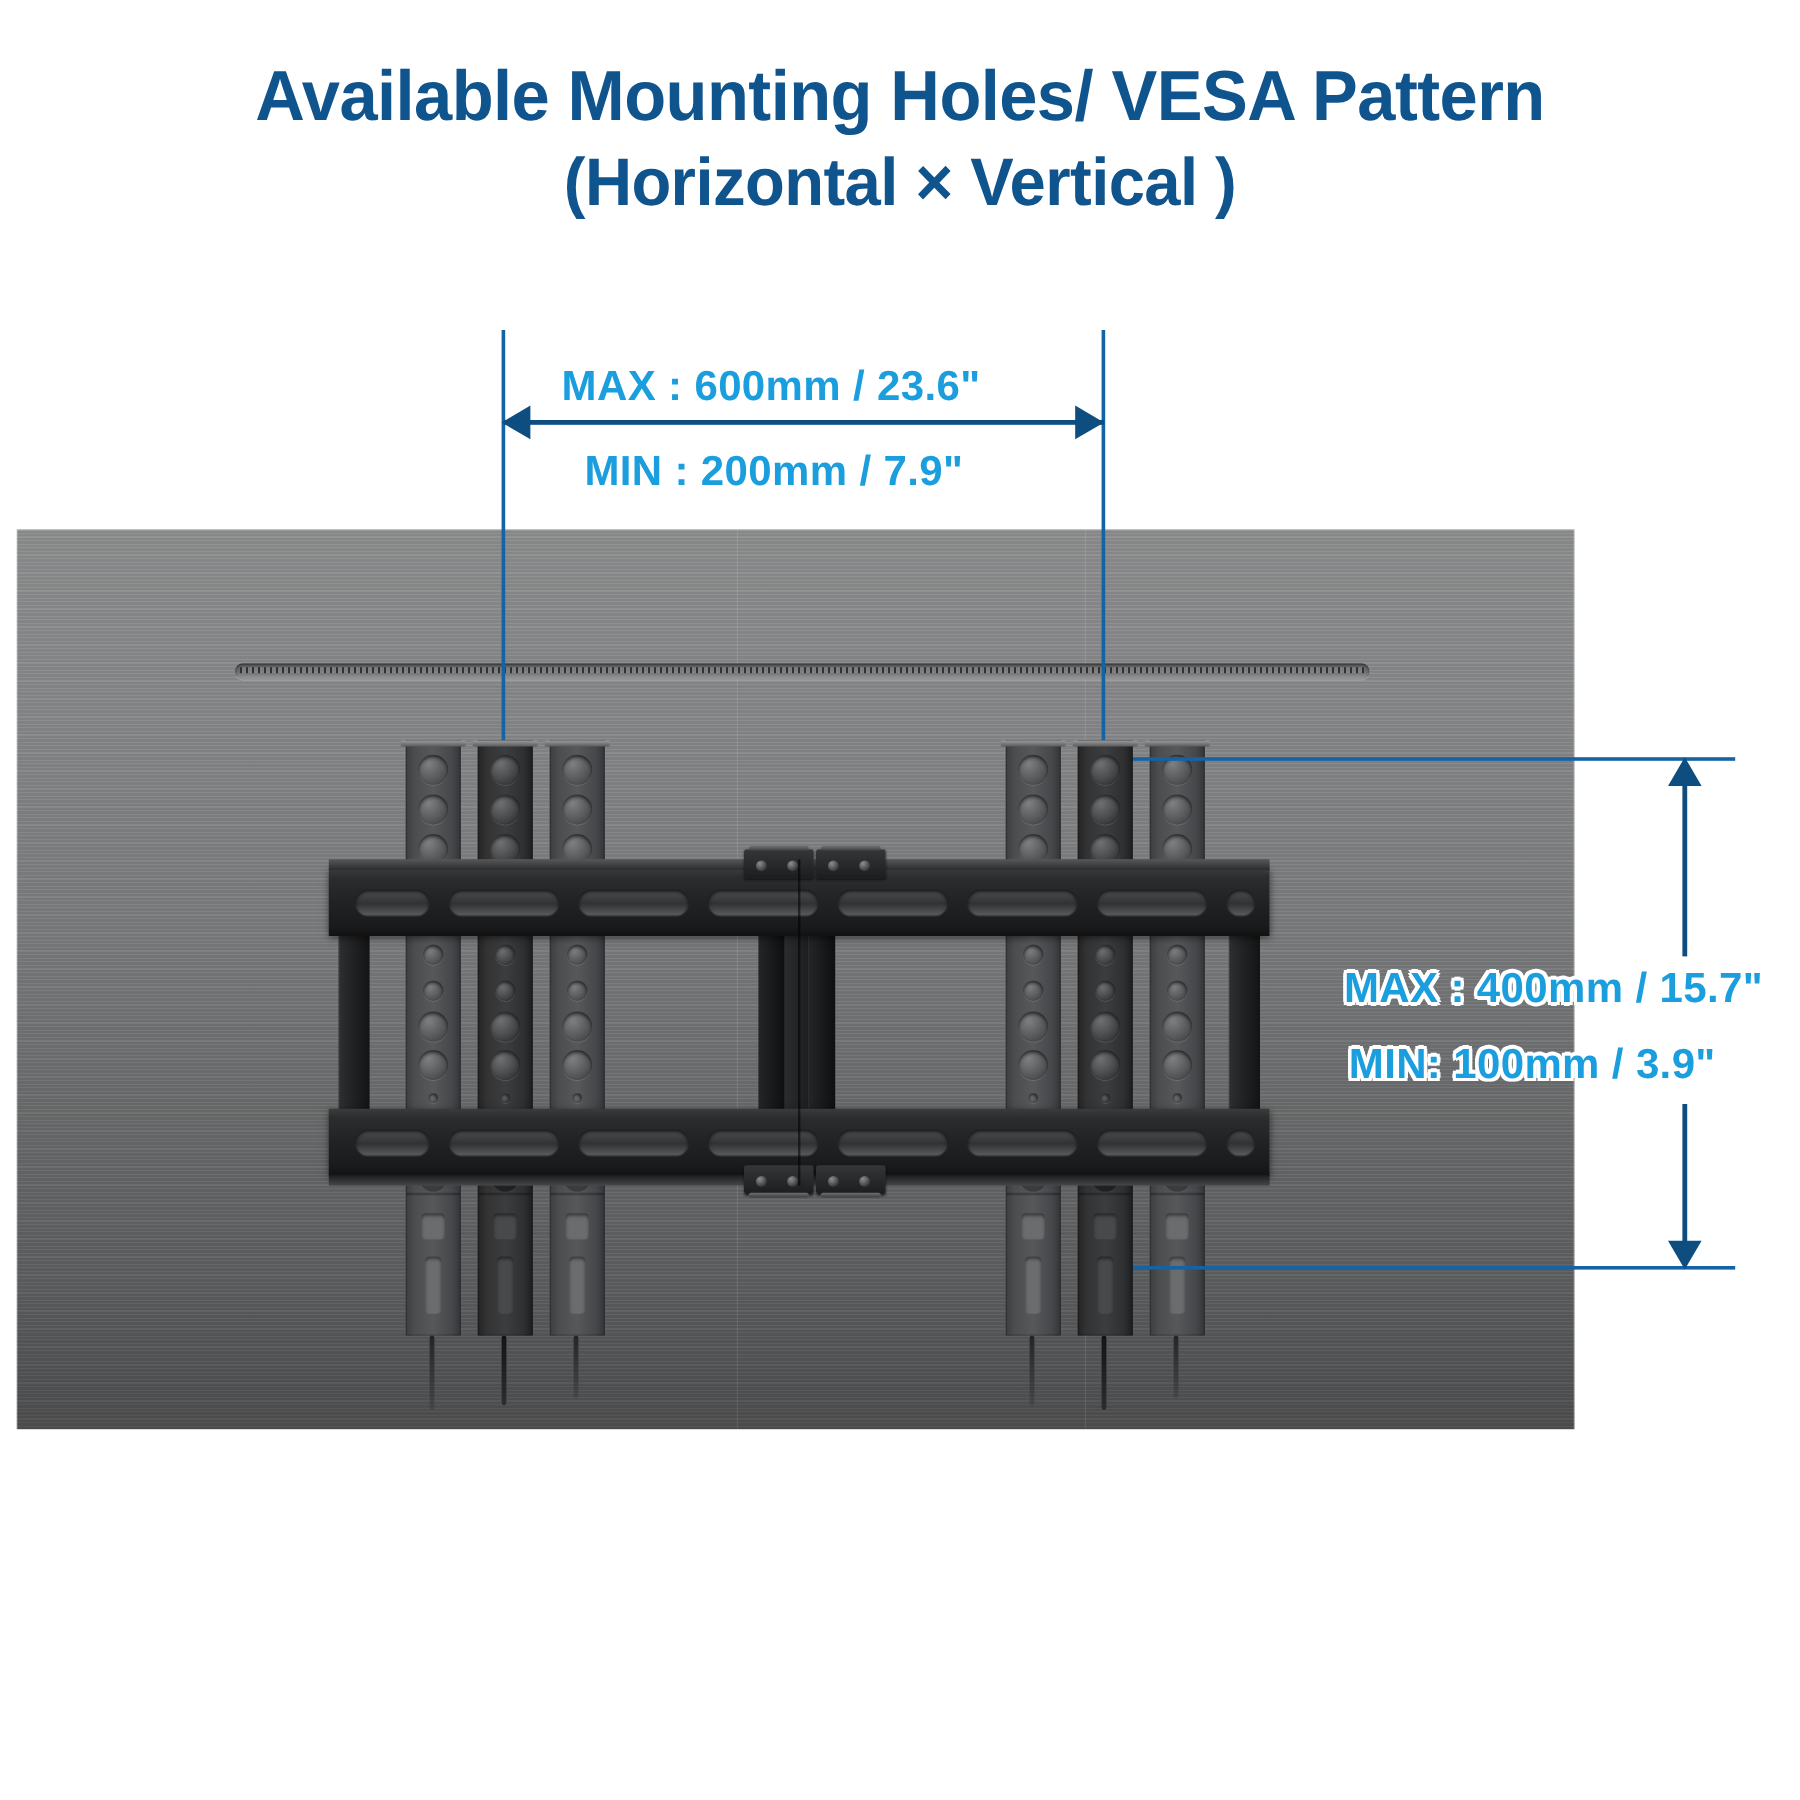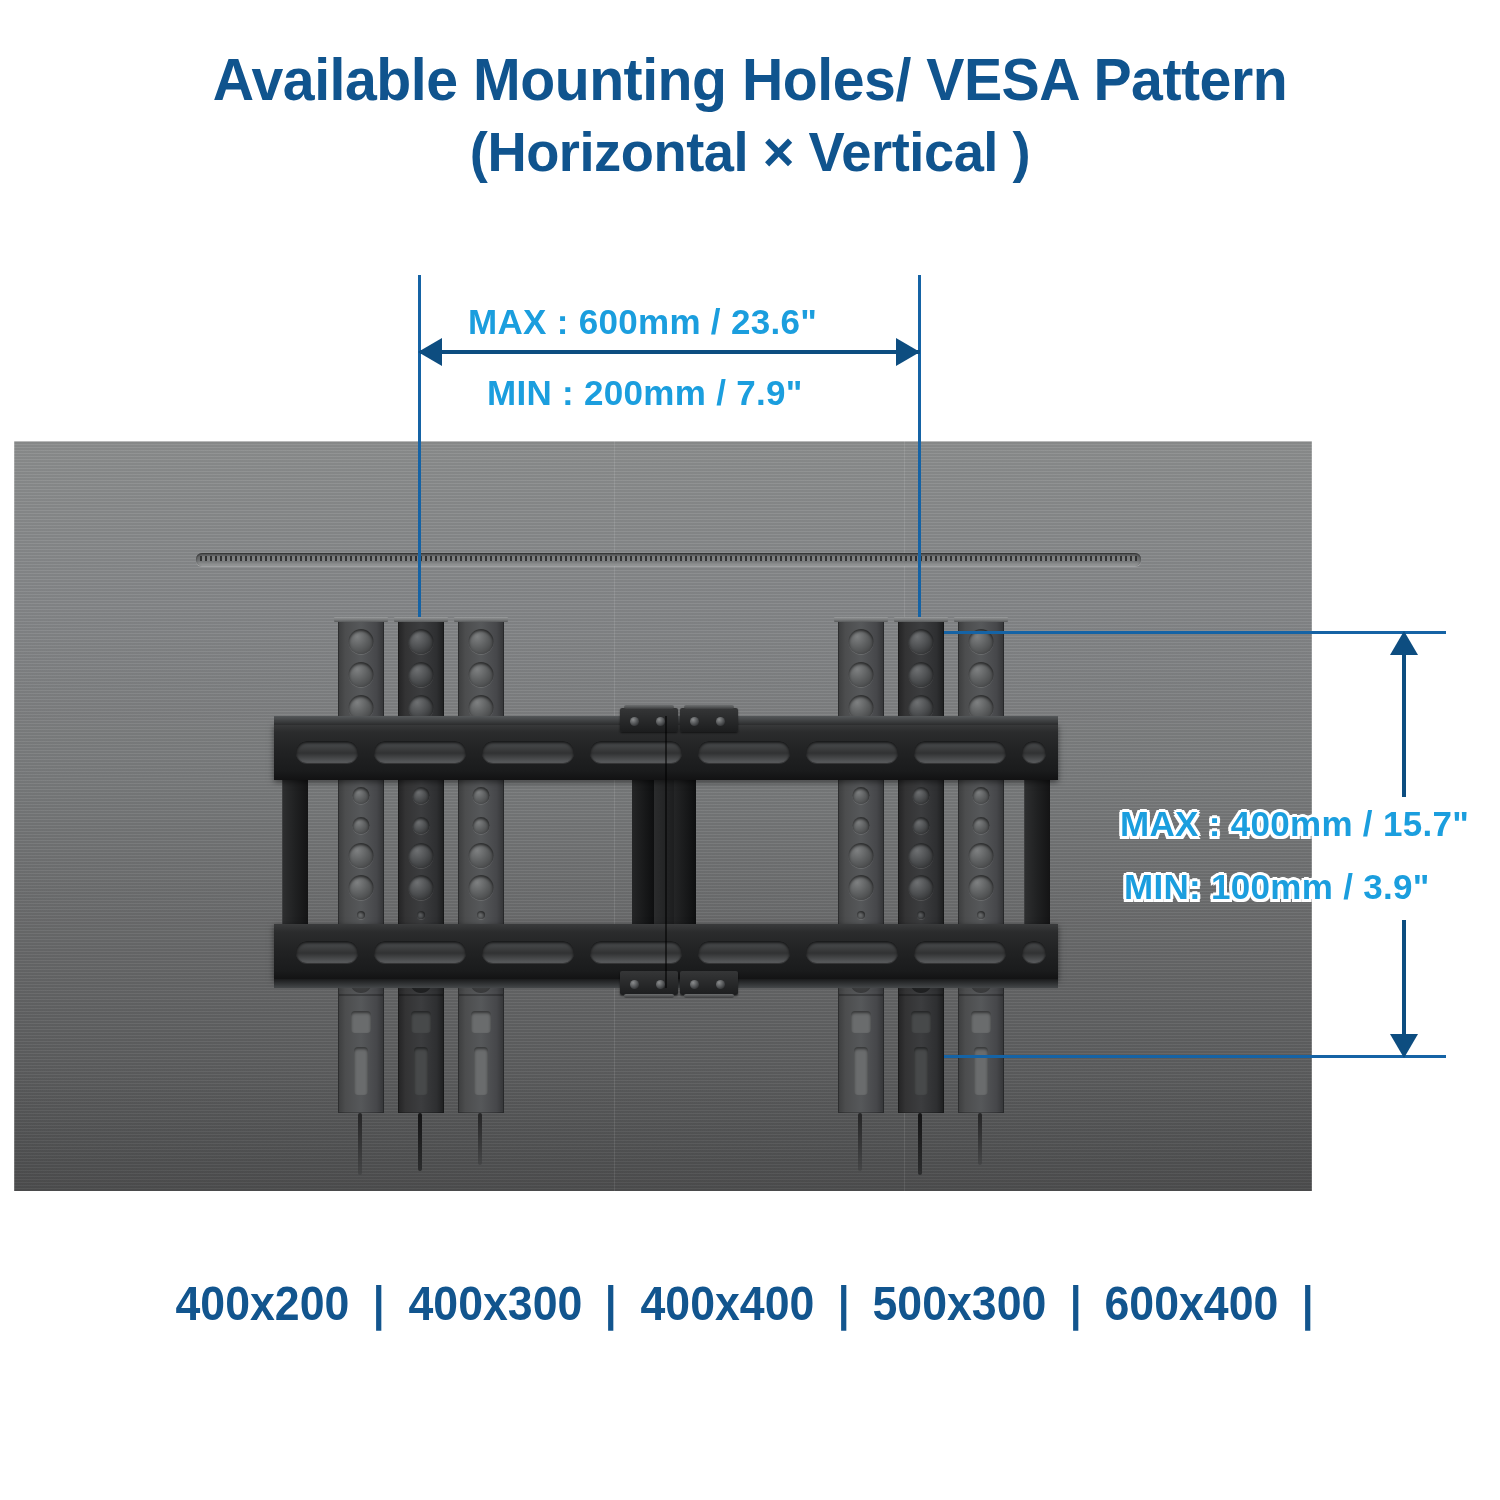--- a/index.html
+++ b/index.html
@@ -432,14 +432,13 @@
 
 <div class="dim-line" style="left:1402px; top:645px; width:4px; height:152px;"></div>
 <div class="dim-line" style="left:1402px; top:920px; width:4px; height:124px;"></div>
 <div class="arrow up" style="left:1390px; top:631px;"></div>
 <div class="arrow down" style="left:1390px; top:1034px;"></div>
 
 <div class="dim-label outlined" style="left:1120px; top:803px;">MAX : 400mm / 15.7"</div>
 <div class="dim-label outlined" style="left:1124px; top:866px;">MIN: 100mm / 3.9"</div>
 
 <div id="vesa-list">
-  <div class="vesa-row" id="vesa-row-2"><span class="vesa-item">400x200</span><span class="vesa-sep">|</span><span class="vesa-item">400x300</span><span class="vesa-sep">|</span><span class="vesa-item">400x400</span><span class="vesa-sep">|</span><span class="vesa-item">500x300</span><span class="vesa-sep">|</span><span class="vesa-item">600x400</span><span class="vesa-sep">|</span></div>
 </div>
 
 </body></html>

